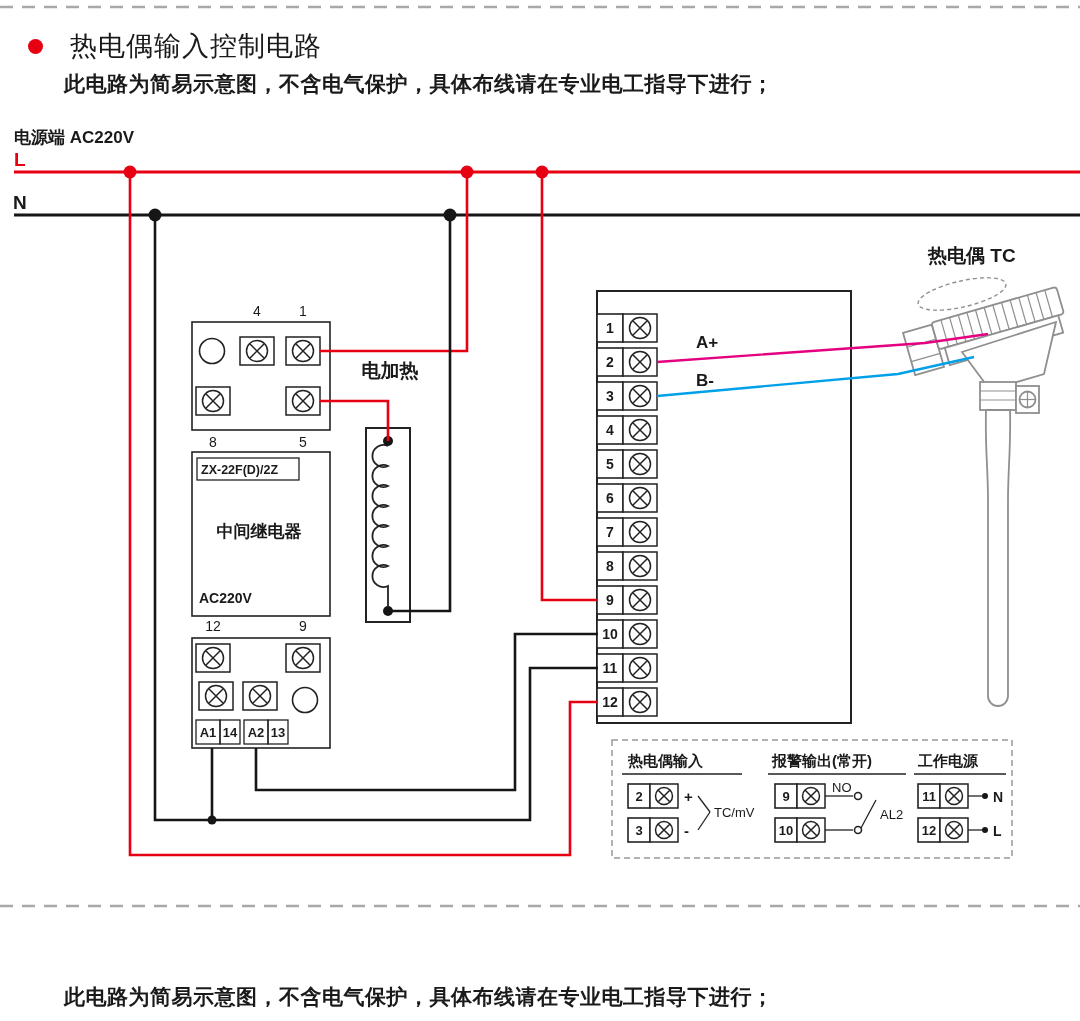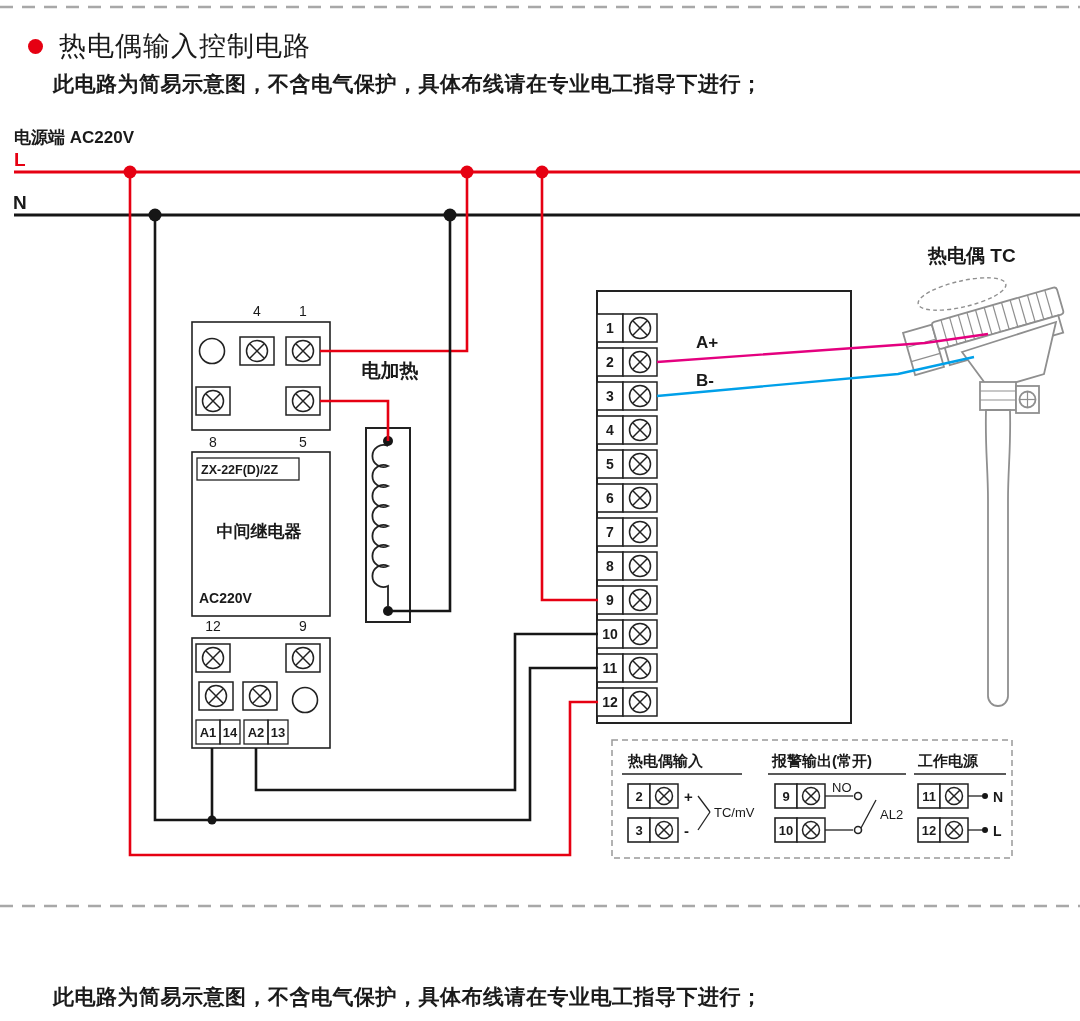--- a/index.html
+++ b/index.html
@@ -1,23 +1,23 @@
 <!DOCTYPE html>
 <html><head>
 <meta charset="utf-8">
 <style>
   *{margin:0;padding:0;box-sizing:border-box}
   html,body{background:#fff}
   .page{position:relative;width:1080px;height:1021px;background:#fff;overflow:hidden;
         font-family:"Liberation Sans","DejaVu Sans",sans-serif}
   .page > svg{position:absolute;left:0;top:0}
-  .sec-head{position:absolute;left:28px;display:flex;align-items:center;gap:16px;
+  .sec-head{position:absolute;left:28px;display:flex;align-items:center;gap:27px;
             color:#1a1a1a;font-size:27px;font-weight:500;letter-spacing:1px}
   .bullet{width:15px;height:15px;border-radius:50%;background:#e60012;flex:0 0 auto}
-  .sec-sub{position:absolute;left:53px;color:#1a1a1a;font-size:21px;font-weight:700;letter-spacing:.5px}
+  .sec-sub{position:absolute;left:64px;color:#1a1a1a;font-size:21px;font-weight:700;letter-spacing:.5px}
 
   svg text{fill:#1a1a1a;font-family:"Liberation Sans","DejaVu Sans",sans-serif}
   .sep{stroke:#a8a8a8;stroke-width:2.4;stroke-dasharray:13 9;fill:none}
   .box{fill:#fff;stroke:#222;stroke-width:1.6}
   .box2{fill:#fff;stroke:#222;stroke-width:2}
   .screw{fill:#fff;stroke:#222;stroke-width:1.5}
   .coil{stroke:#222;stroke-width:1.8;fill:none}
   .thin{stroke:#222;stroke-width:1.3;fill:none}
   .rail-red{stroke:#e60012;stroke-width:3.2;fill:none}
   .rail-black{stroke:#161616;stroke-width:3.2;fill:none}

